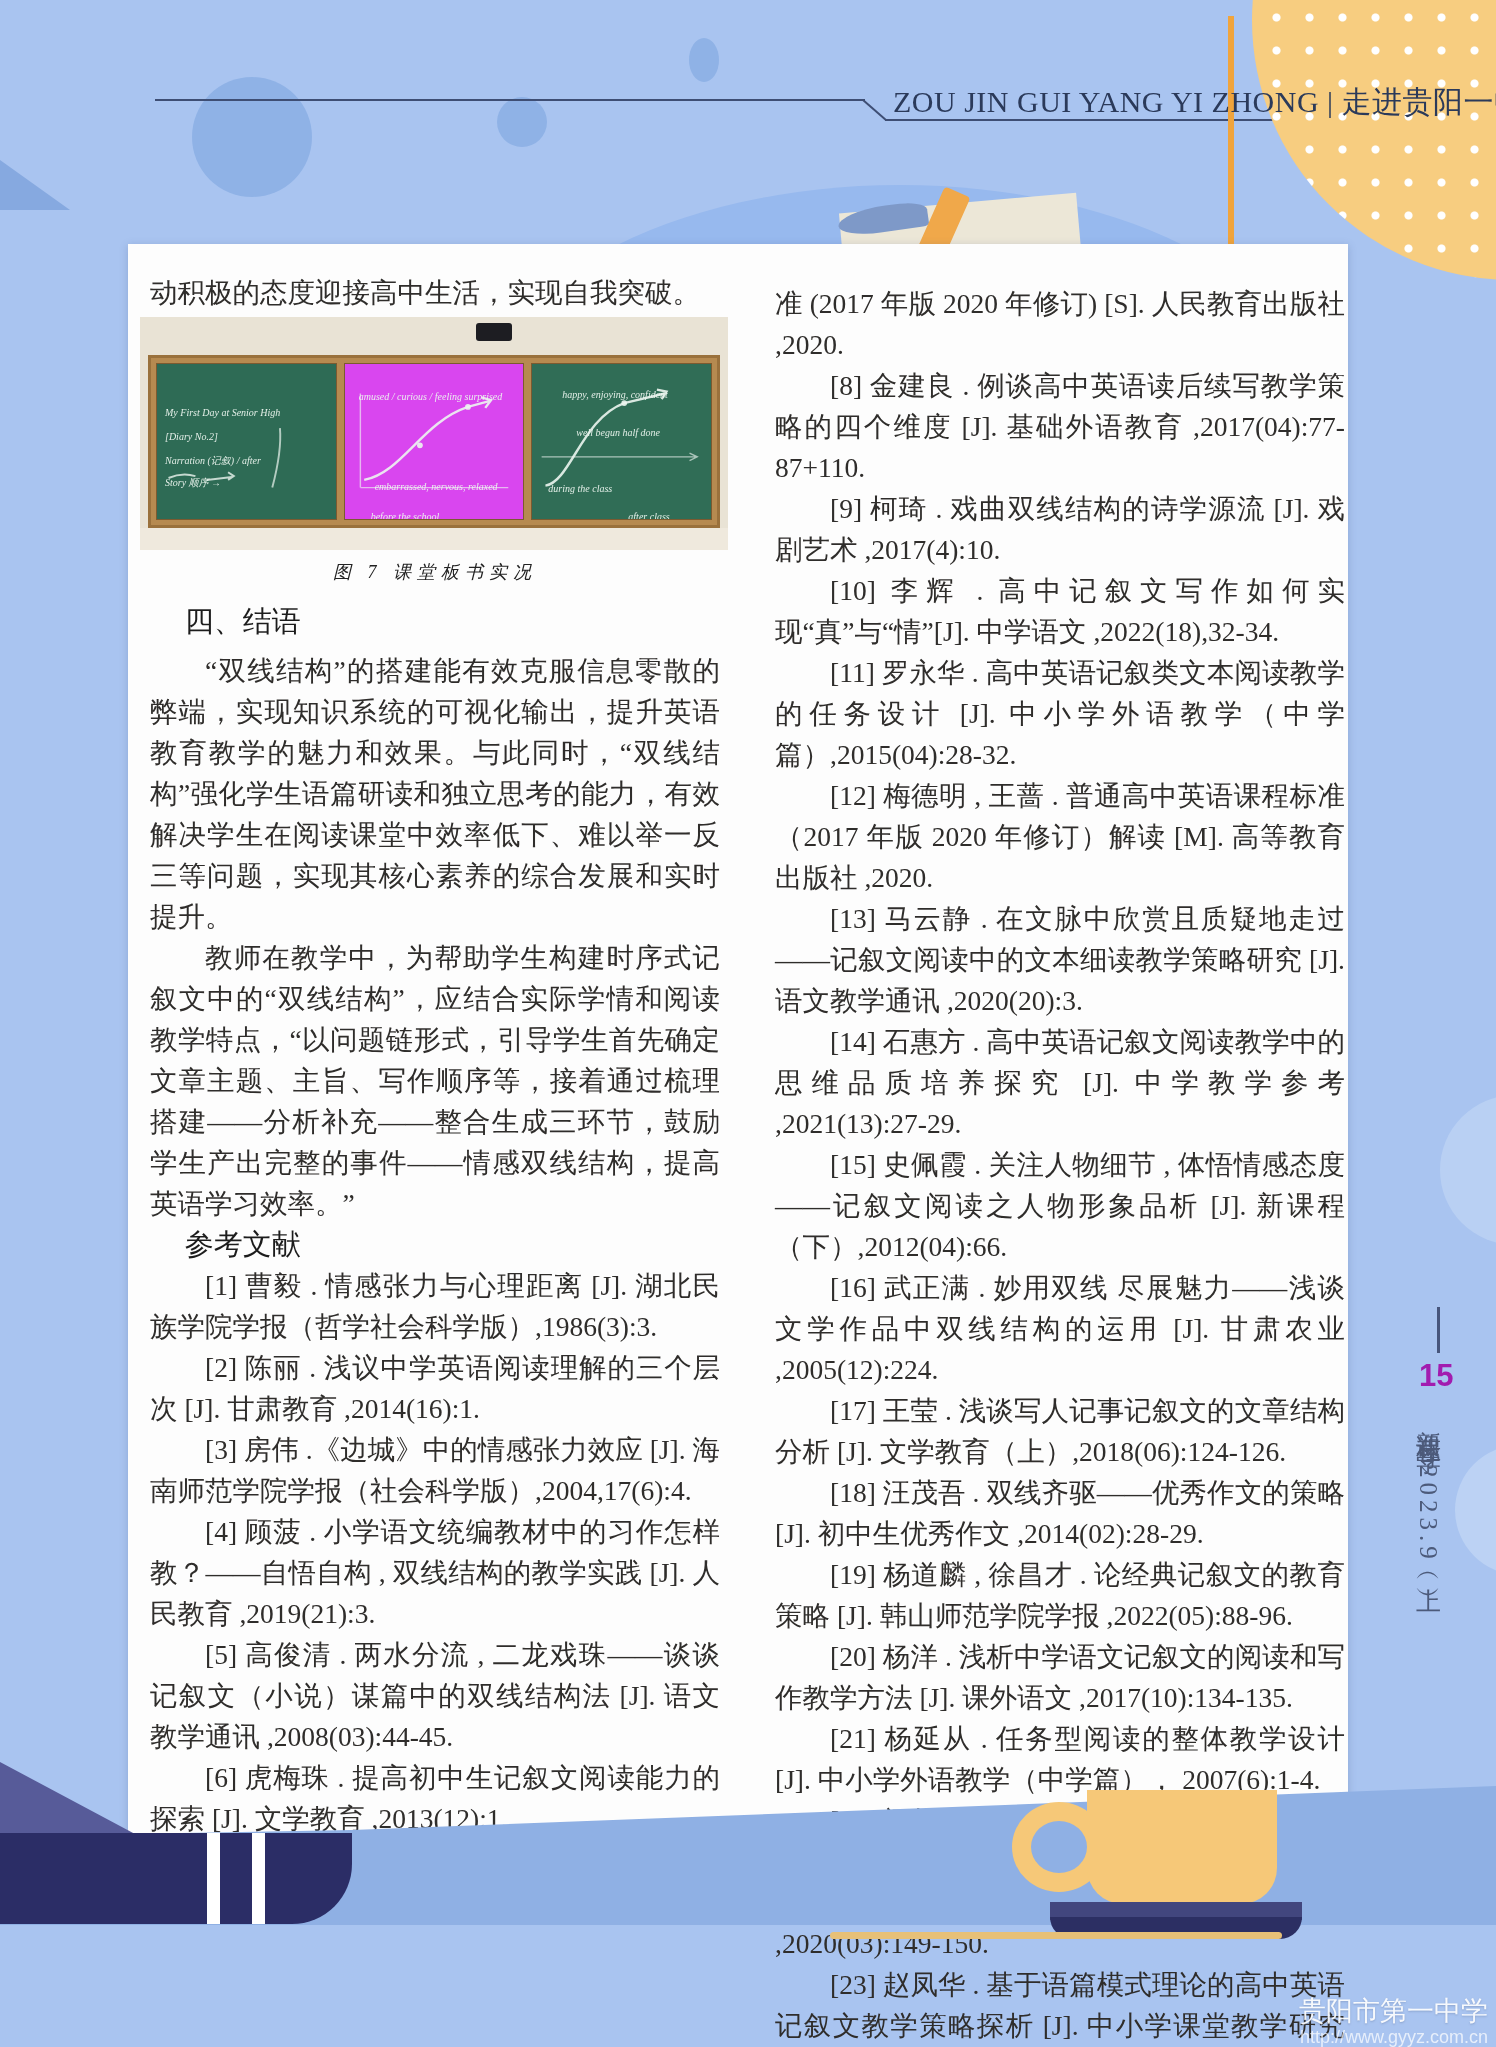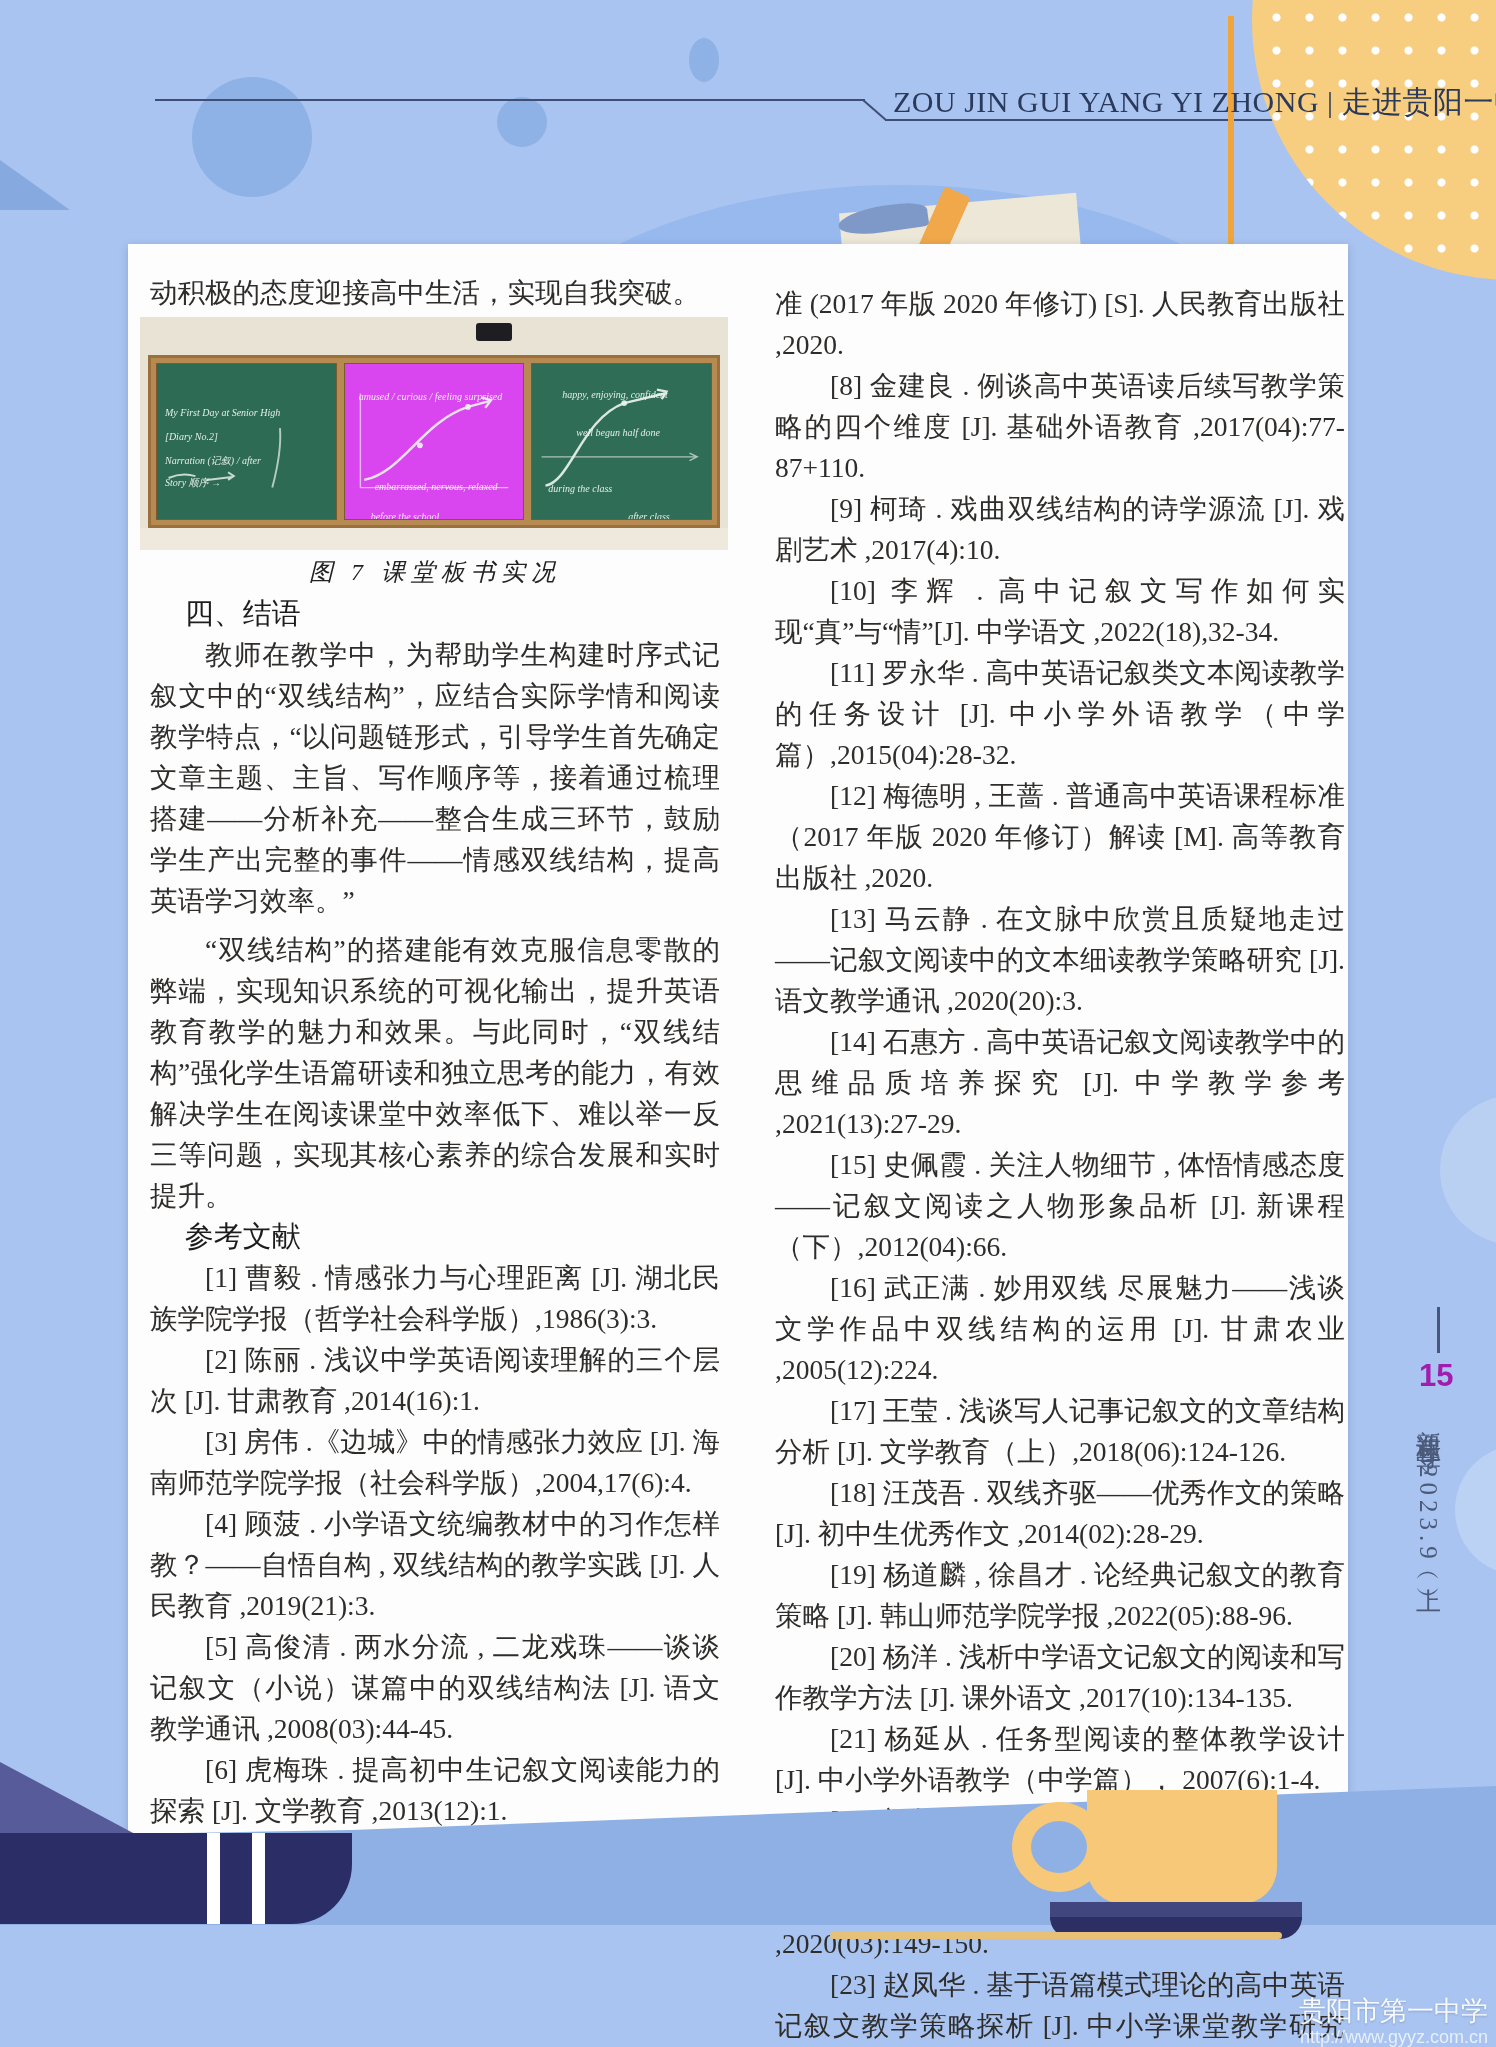--- a/index.html
+++ b/index.html
@@ -25,21 +25,21 @@
      font-size:30px;color:#2b3a5a;letter-spacing:.5px;white-space:nowrap;}
   
   .page{left:128px;top:244px;width:1220px;height:1592px;background:#fdfdfd;box-shadow:0 2px 8px rgba(60,80,130,.25);}
   .col{position:absolute;width:570px;color:#2f2d2b;font-size:27.5px;line-height:41px;text-align:justify;}
   .col-left{left:22px;top:28px;}
   .col-right{left:647px;top:39px;}
   .para{margin:0;text-indent:2em;}
   .noindent{text-indent:0;}
   .sec-head{font-family:"Liberation Sans",sans-serif;font-weight:normal;font-size:29px;color:#1c1c1c;
      margin:0;text-indent:1.2em;}
-  .caption{margin:2px 0 0 0;text-align:center;font-size:24px;letter-spacing:6px;font-style:italic;color:#222;text-indent:0;}
+  .caption{margin:2px 0 8px 0;text-align:center;font-size:18px;letter-spacing:6px;font-style:italic;color:#222;text-indent:0;}
   
   .photo{position:relative;width:588px;height:233px;margin:4px 0 0 -10px;background:#e9e3d5;overflow:hidden;}
   .projector{position:absolute;left:336px;top:6px;width:36px;height:18px;background:#1d1d22;border-radius:3px;}
   .boards{position:absolute;left:8px;right:8px;top:38px;bottom:22px;background:#b68a50;border:3px solid #9a713c;
      display:flex;gap:7px;padding:5px;box-sizing:border-box;}
   .board{flex:1;position:relative;background:#2e6b55;border:1px solid #7c5a30;overflow:hidden;}
   .board.b2{background:#d946ef;}
   .board.b3{background:#306d56;}
   .chalk{position:absolute;color:rgba(236,245,239,.95);font-size:10px;font-style:italic;white-space:nowrap;}
   .floor{position:absolute;left:0;right:0;bottom:0;height:22px;background:#efe9dd;}
@@ -131,22 +131,22 @@
           <span class="chalk" style="left:44px;top:48px;">well begun half done</span>
           <span class="chalk" style="left:16px;top:104px;">during the class</span>
           <span class="chalk" style="left:96px;top:132px;">after class</span>
         </div>
       </div>
       <div class="floor"></div>
     </div>
 
     <p class="para caption">图 7 课堂板书实况</p>
     <p class="sec-head" style="margin-top:0;">四、结语</p>
+    <p class="para" style="margin-top:8px;">“双线结构”的搭建能有效克服信息零散的弊端，实现知识系统的可视化输出，提升英语教育教学的魅力和效果。与此同时，“双线结构”强化学生语篇研读和独立思考的能力，有效解决学生在阅读课堂中效率低下、难以举一反三等问题，实现其核心素养的综合发展和实时提升。</p>
     <p class="para">教师在教学中，为帮助学生构建时序式记叙文中的“双线结构”，应结合实际学情和阅读教学特点，“以问题链形式，引导学生首先确定文章主题、主旨、写作顺序等，接着通过梳理搭建——分析补充——整合生成三环节，鼓励学生产出完整的事件——情感双线结构，提高英语学习效率。”</p>
-    <p class="para" style="margin-top:8px;">“双线结构”的搭建能有效克服信息零散的弊端，实现知识系统的可视化输出，提升英语教育教学的魅力和效果。与此同时，“双线结构”强化学生语篇研读和独立思考的能力，有效解决学生在阅读课堂中效率低下、难以举一反三等问题，实现其核心素养的综合发展和实时提升。</p>
     <p class="sec-head" style="margin-top:0;">参考文献</p>
     <div>
         <p class="para">[1] 曹毅 . 情感张力与心理距离 [J]. 湖北民族学院学报（哲学社会科学版）,1986(3):3.</p>
         <p class="para">[2] 陈丽 . 浅议中学英语阅读理解的三个层次 [J]. 甘肃教育 ,2014(16):1.</p>
         <p class="para">[3] 房伟 .《边城》中的情感张力效应 [J]. 海南师范学院学报（社会科学版）,2004,17(6):4.</p>
         <p class="para">[4] 顾菠 . 小学语文统编教材中的习作怎样教？——自悟自构 , 双线结构的教学实践 [J]. 人民教育 ,2019(21):3.</p>
         <p class="para">[5] 高俊清 . 两水分流 , 二龙戏珠——谈谈记叙文（小说）谋篇中的双线结构法 [J]. 语文教学通讯 ,2008(03):44-45.</p>
         <p class="para">[6] 虎梅珠 . 提高初中生记叙文阅读能力的探索 [J]. 文学教育 ,2013(12):1.</p>
         <p class="para">[7] 中华人民共和国教育部 . 普通高中英语课程标</p>
       </div>

